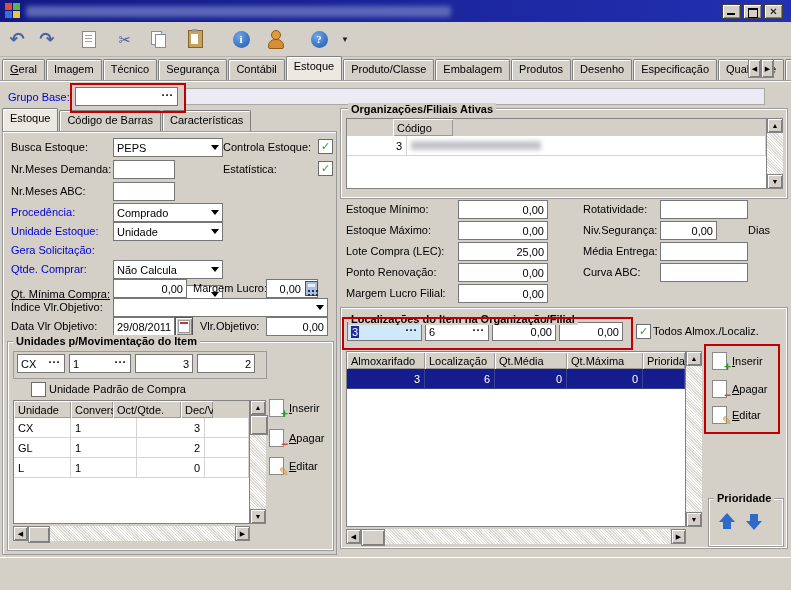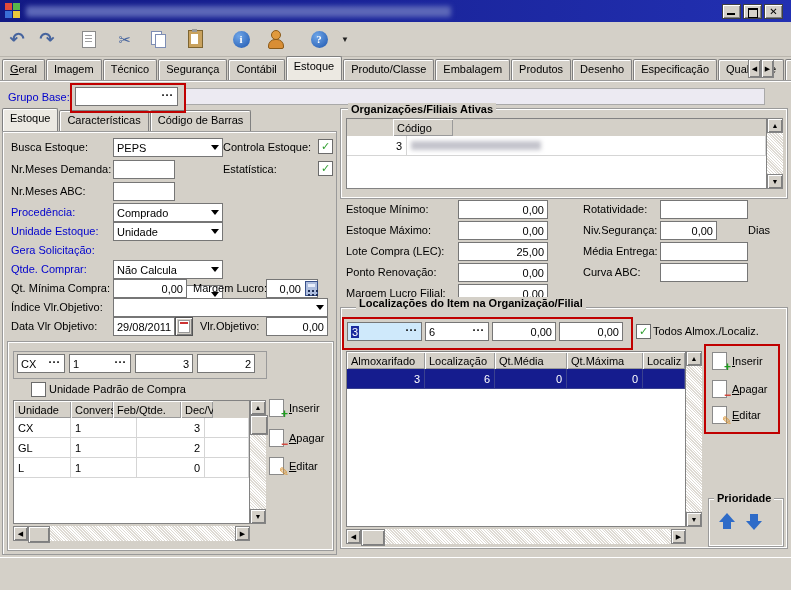--- a/index.html
+++ b/index.html
@@ -202,22 +202,22 @@
     <span class="lbl blue" style="left:8px;top:10px;">Grupo Base:</span>
     <span class="fld" style="left:75px;top:6px;width:103px;">
       <span></span>
       <b class="ellbtn">...</b>
     </span>
     <span class="fld" style="left:184px;top:7px;width:581px;height:17px;background:#eceaf2;border-color:#a9a9a9;"></span>
     <div class="annot" style="left:70px;top:2px;width:112px;height:26px;"></div>
 
     <div class="tabstrip" style="left:2px;top:28px;height:22px;">
       <div class="tab active" style="height:22px;"><span>Estoque</span></div>
+      <div class="tab"><span>Código de Barras</span></div>
       <div class="tab"><span>Características</span></div>
-      <div class="tab"><span>Código de Barras</span></div>
     </div>
 
     <div style="position:absolute;left:2px;top:50px;width:333px;height:422px;border:1px solid #9a9a9a;box-shadow:inset 1px 1px 0 #fff;">
 
       <span class="lbl" style="left:8px;top:9px;">Busca Estoque:</span>
       <span class="combo" style="left:110px;top:6px;width:110px;"><span>PEPS</span><i class="arr"></i></span>
       <span class="lbl" style="left:220px;top:9px;">Controla Estoque:</span>
       <span class="cb" style="left:315px;top:7px;" data-checked="true"></span>
 
       <span class="lbl" style="left:8px;top:31px;">Nr.Meses Demanda:</span>
@@ -233,51 +233,52 @@
 
       <span class="lbl blue" style="left:8px;top:93px;text-align:right;">Unidade Estoque:</span>
       <span class="combo" style="left:110px;top:90px;width:110px;"><span>Unidade</span><i class="arr"></i></span>
 
       <span class="lbl blue" style="left:8px;top:112px;">Gera Solicitação:</span>
       <span class="combo" style="left:110px;top:109px;width:110px;margin-top:44px;"><span>Não Gera</span><i class="arr"></i></span>
 
       <span class="lbl blue" style="left:8px;top:131px;">Qtde. Comprar:</span>
       <span class="combo" style="left:110px;top:128px;width:110px;"><span>Não Calcula</span><i class="arr"></i></span>
 
-      <span class="lbl" style="left:8px;top:150px;">Qt. Mínima Compra:</span>
+      <span class="lbl" style="left:8px;top:156px;text-decoration:underline;">Qt. Mínima Compra:</span>
       <span class="fld num" style="left:110px;top:147px;width:74px;">0,00</span>
       <span class="lbl" style="left:190px;top:150px;">Margem Lucro:</span>
       <span class="fld num" style="left:263px;top:147px;width:52px;padding-right:16px;">0,00</span>
       <span class="calc" style="left:302px;top:149px;"></span>
 
       <span class="lbl" style="left:8px;top:169px;">Índice Vlr.Objetivo:</span>
       <span class="combo" style="left:110px;top:166px;width:215px;"><span></span><i class="arr"></i></span>
 
       <span class="lbl" style="left:8px;top:188px;">Data Vlr Objetivo:</span>
       <span class="fld" style="left:110px;top:185px;width:62px;">29/08/2011</span>
       <span class="cal" style="left:172px;top:185px;"></span>
       <span class="lbl" style="left:197px;top:188px;">Vlr.Objetivo:</span>
       <span class="fld num" style="left:263px;top:185px;width:62px;">0,00</span>
 
+      <span class="gtitle" style="left:10px;top:203px;">Unidades p/Movimentação do Item</span>
       <div class="gbox" style="left:4px;top:209px;width:325px;height:208px;"></div>
 
       <div style="position:absolute;left:10px;top:219px;width:252px;height:26px;border:1px solid #9a9a9a;"></div>
       <span class="fld" style="left:14px;top:222px;width:48px;"><span>CX</span><b class="ellbtn">...</b></span>
       <span class="fld" style="left:66px;top:222px;width:62px;"><span>1</span><b class="ellbtn">...</b></span>
       <span class="fld num" style="left:132px;top:222px;width:58px;">3</span>
       <span class="fld num" style="left:194px;top:222px;width:58px;">2</span>
 
       <span class="cb" style="left:28px;top:250px;" data-checked="false"></span>
       <span class="lbl" style="left:46px;top:251px;">Unidade Padrão de Compra</span>
 
       <div class="grid" style="left:10px;top:268px;width:237px;height:124px;">
         <div class="ghead">
           <span class="hc" style="width:57px;">Unidade</span>
           <span class="hc" style="width:42px;">Conversor</span>
-          <span class="hc" style="width:68px;">Feb/Qtde.</span>
+          <span class="hc" style="width:68px;">Oct/Qtde.</span>
           <span class="hc" style="width:32px;">Dec/Va</span>
         </div>
         <div class="grow">
           <span class="gc" style="width:57px;">CX</span>
           <span class="gc" style="width:66px;">1</span>
           <span class="gc num" style="width:68px;">3</span>
           <span class="gc" style="width:44px;"></span>
         </div>
         <div class="grow">
           <span class="gc" style="width:57px;">GL</span>
@@ -353,38 +354,38 @@
     <span class="lbl" style="left:583px;top:122px;">Rotatividade:</span>
     <span class="fld num" style="left:660px;top:119px;width:88px;"></span>
     <span class="lbl" style="left:583px;top:143px;">Niv.Segurança:</span>
     <span class="fld num" style="left:660px;top:140px;width:57px;">0,00</span>
     <span class="lbl" style="left:724px;top:143px;margin-left:24px;">Dias</span>
     <span class="lbl" style="left:583px;top:164px;">Média Entrega:</span>
     <span class="fld num" style="left:660px;top:161px;width:88px;"></span>
     <span class="lbl" style="left:583px;top:185px;">Curva ABC:</span>
     <span class="fld num" style="left:660px;top:182px;width:88px;"></span>
 
-    <span class="gtitle" style="left:348px;top:216px;margin-left:8px;">Localizações do Item na Organização/Filial</span>
+    <span class="gtitle" style="left:348px;top:232px;">Localizações do Item na Organização/Filial</span>
     <div class="gbox" style="left:340px;top:226px;width:446px;height:240px;"></div>
 
     <span class="fld ltblue" style="left:347px;top:241px;width:75px;"><span class="selval">3</span><b class="ellbtn" style="background:#cfe9fb;">...</b></span>
     <span class="fld" style="left:425px;top:241px;width:64px;"><span>6</span><b class="ellbtn">...</b></span>
     <span class="fld num" style="left:492px;top:241px;width:64px;">0,00</span>
     <span class="fld num" style="left:559px;top:241px;width:64px;">0,00</span>
     <div class="annot" style="left:342px;top:236px;width:287px;height:29px;"></div>
     <span class="cb" style="left:636px;top:243px;" data-checked="true"></span>
     <span class="lbl" style="left:653px;top:244px;">Todos Almox./Localiz.</span>
 
     <div class="grid" style="left:346px;top:270px;width:340px;height:176px;">
       <div class="ghead">
         <span class="hc" style="width:78px;">Almoxarifado</span>
         <span class="hc" style="width:70px;">Localização</span>
         <span class="hc" style="width:72px;">Qt.Média</span>
         <span class="hc" style="width:76px;">Qt.Máxima</span>
-        <span class="hc" style="width:42px;">Localiz</span>
+        <span class="hc" style="width:42px;">Priorida</span>
       </div>
       <div class="grow sel">
         <span class="gc num" style="width:78px;">3</span>
         <span class="gc num" style="width:70px;">6</span>
         <span class="gc num" style="width:72px;">0</span>
         <span class="gc num" style="width:76px;">0</span>
         <span class="gc" style="width:42px;"></span>
       </div>
     </div>
     <div class="sb" style="left:686px;top:270px;width:16px;height:176px;">

